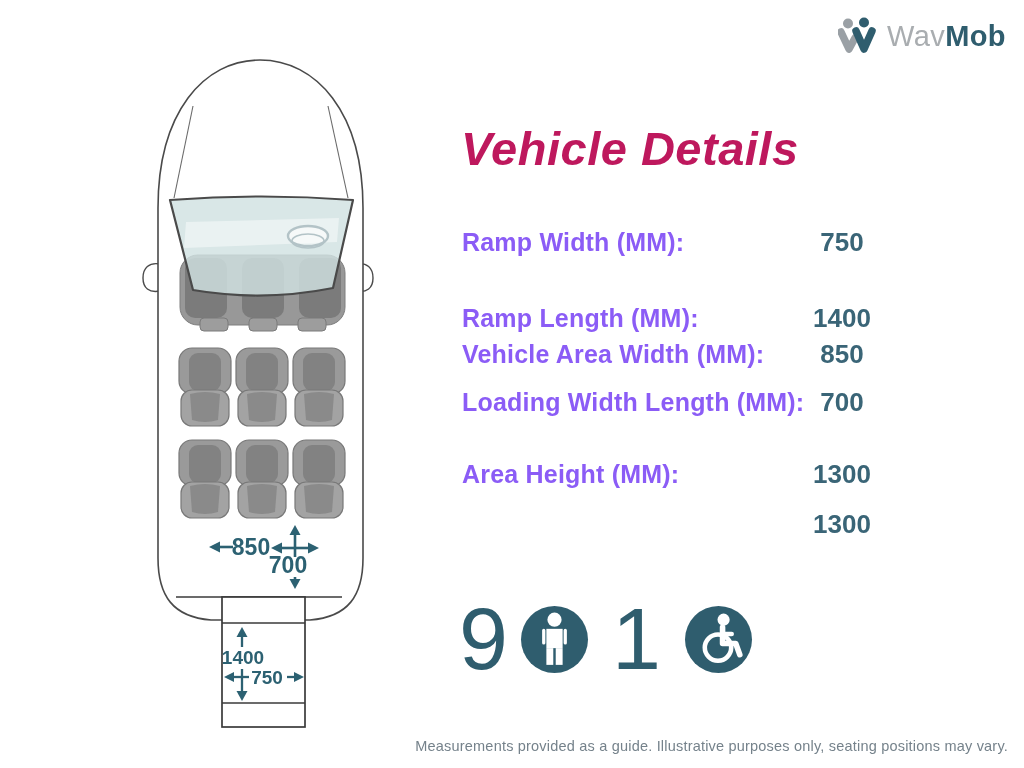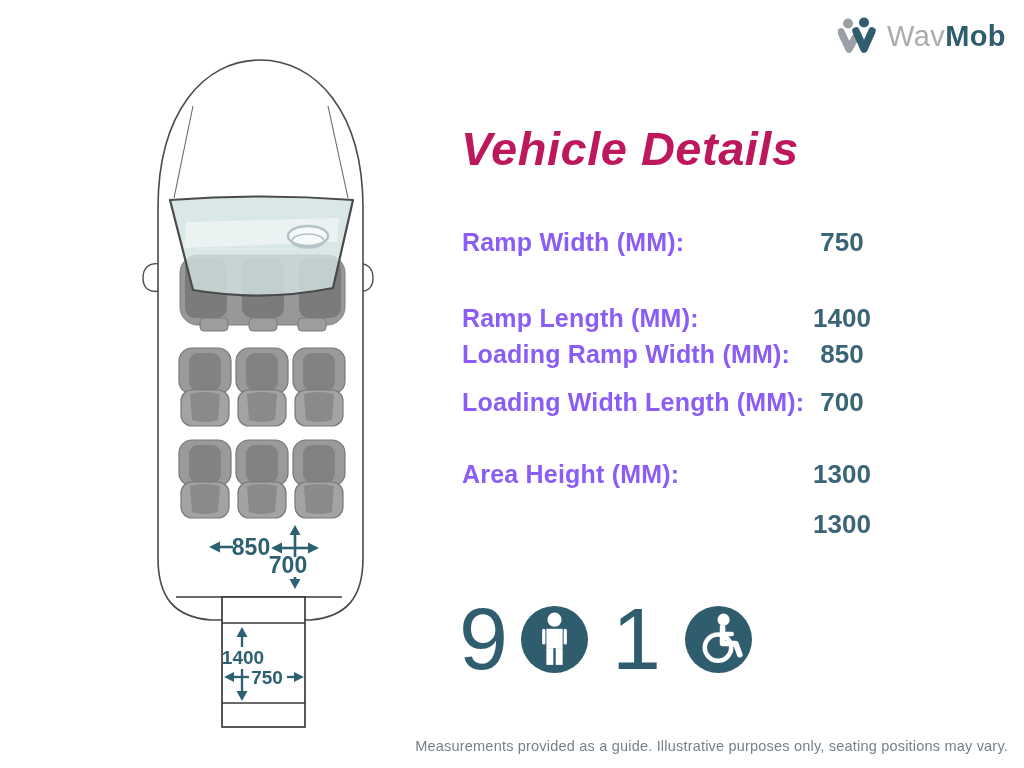--- a/index.html
+++ b/index.html
@@ -63,21 +63,21 @@
 
   <div class="spec-row" id="row0">
     <span class="spec-label">Ramp Width (MM):</span>
     <span class="spec-value">750</span>
   </div>
   <div class="spec-row" id="row1">
     <span class="spec-label">Ramp Length (MM):</span>
     <span class="spec-value">1400</span>
   </div>
   <div class="spec-row" id="row2">
-    <span class="spec-label">Loading Ramp Width (MM):</span>
+    <span class="spec-label">Vehicle Area Width (MM):</span>
     <span class="spec-value">850</span>
   </div>
   <div class="spec-row" id="row3">
     <span class="spec-label">Loading Width Length (MM):</span>
     <span class="spec-value">700</span>
   </div>
   <div class="spec-row" id="row4">
     <span class="spec-label">Area Height (MM):</span>
     <span class="spec-value">1300</span>
   </div>

